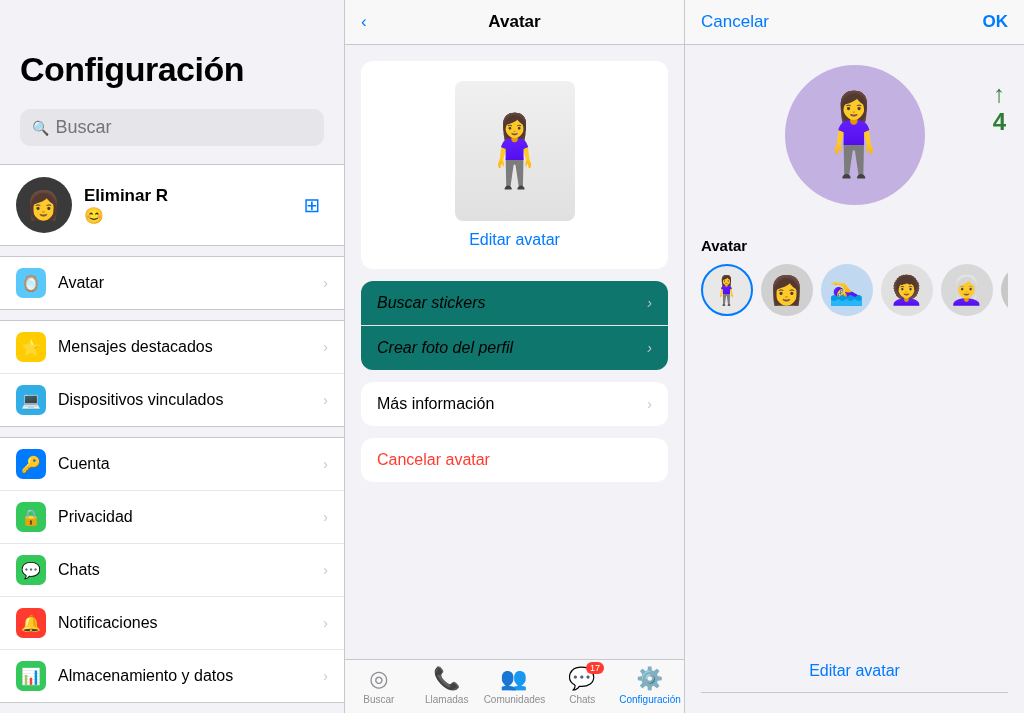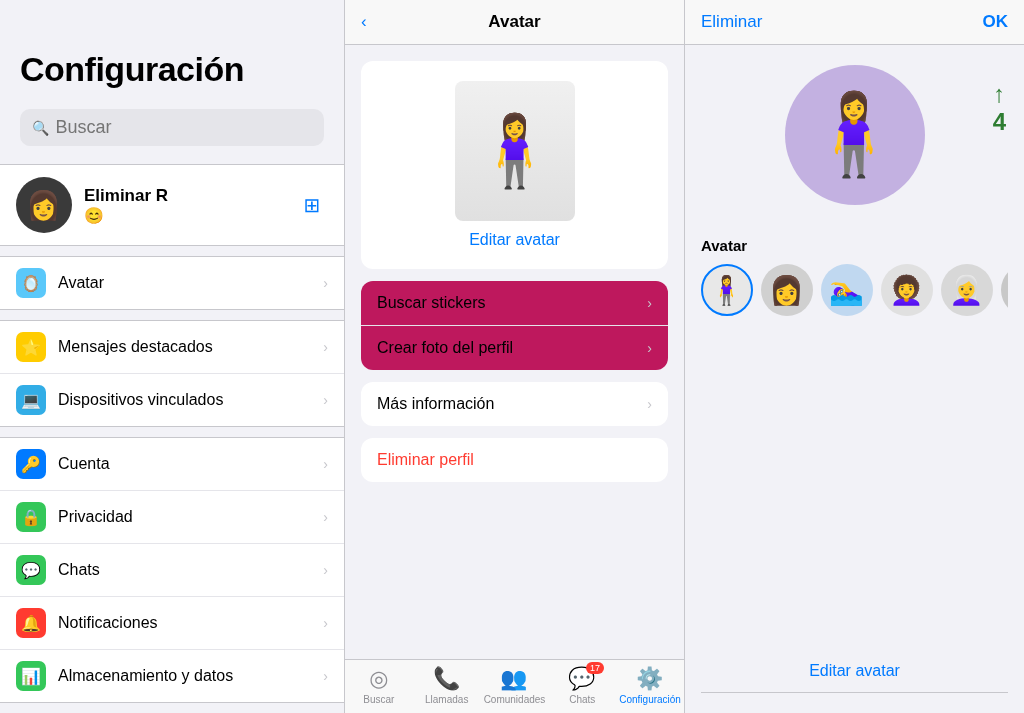--- a/index.html
+++ b/index.html
@@ -229,23 +229,24 @@
       justify-content: center;
       font-size: 70px;
     }
     .edit-avatar-link {
       color: #007aff;
       font-size: 16px;
       cursor: pointer;
     }
 
     .avatar-menu-card {
-      background: #be185d;
+      background: #0f766e;
       border-radius: 12px;
       overflow: hidden;
+      font-style: italic;
     }
     .avatar-menu-item {
       display: flex;
       align-items: center;
       padding: 13px 16px;
       border-bottom: 0.5px solid #e5e5ea;
       cursor: pointer;
       gap: 8px;
     }
     .avatar-menu-item:last-child { border-bottom: none; }
@@ -516,21 +517,21 @@
       </div>
 
       <div class="avatar-more-card">
         <div class="avatar-menu-item">
           <span class="avatar-menu-label">Más información</span>
           <span class="avatar-menu-chevron">›</span>
         </div>
       </div>
 
       <div class="avatar-delete-card">
-        <div class="avatar-delete-item">Eliminar perfil</div>
+        <div class="avatar-delete-item">Cancelar avatar</div>
       </div>
     </div>
 
     <div class="avatar-tab-bar">
       <div class="tab-item">
         <span class="tab-icon">◎</span>
         <span class="tab-label">Buscar</span>
       </div>
       <div class="tab-item">
         <span class="tab-icon">📞</span>
@@ -550,21 +551,21 @@
       <div class="tab-item">
         <span class="tab-icon active">⚙️</span>
         <span class="tab-label active">Configuración</span>
       </div>
     </div>
   </div>
 
   <div class="panel-picker">
 
     <div class="picker-header">
-      <span class="picker-cancel">Eliminar</span>
+      <span class="picker-cancel">Cancelar</span>
       <span></span>
       <span class="picker-ok">OK</span>
     </div>
 
     <div class="up-arrow-4">
       <div style="font-size:24px; font-weight:900;">↑</div>
       <div style="font-size:24px; font-weight:900;">4</div>
     </div>
 
     <div class="picker-preview">

